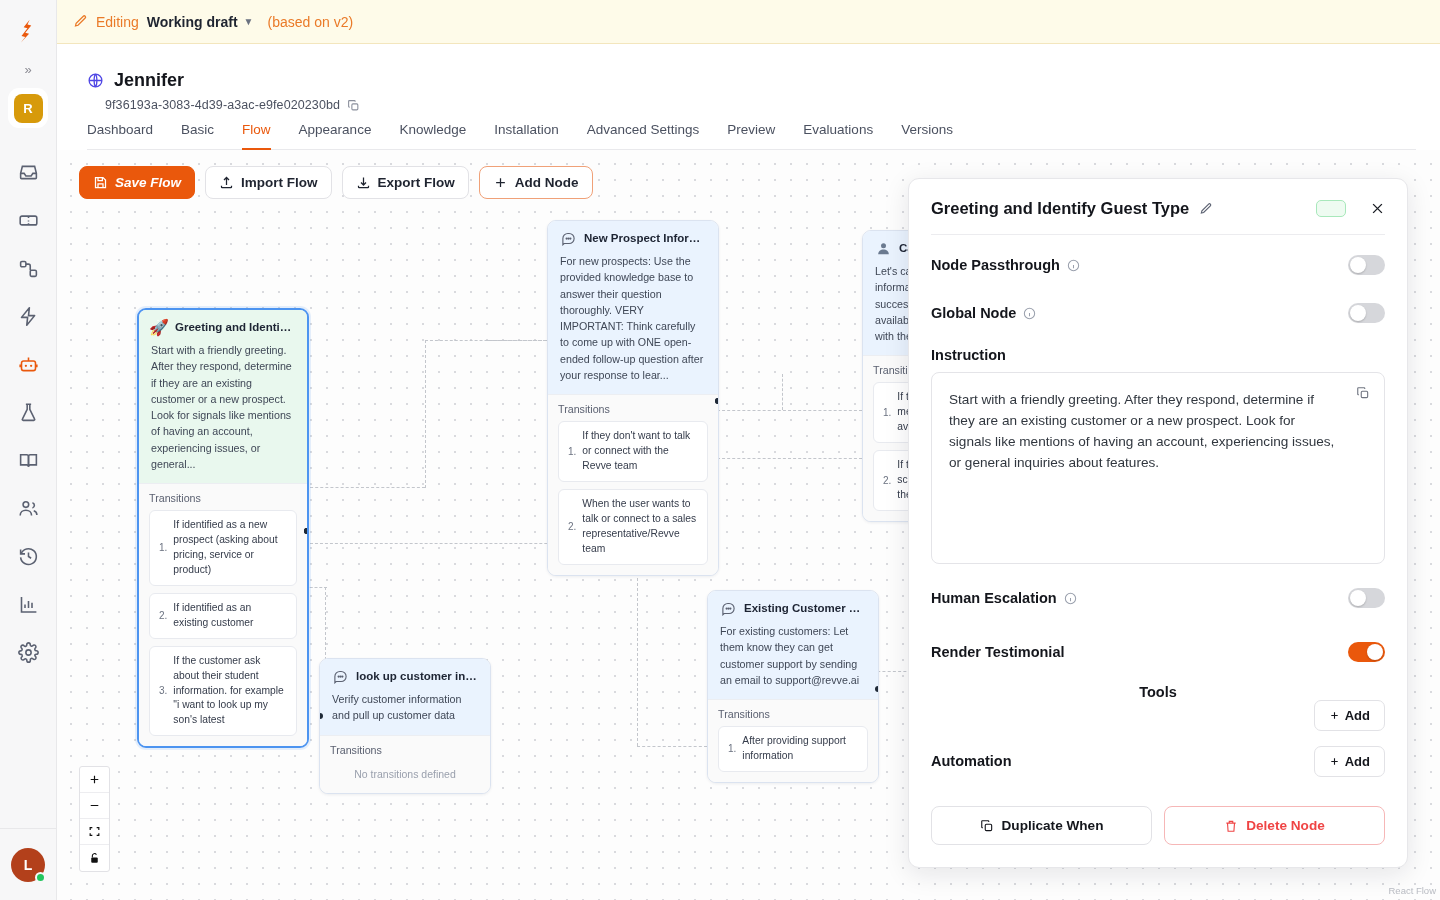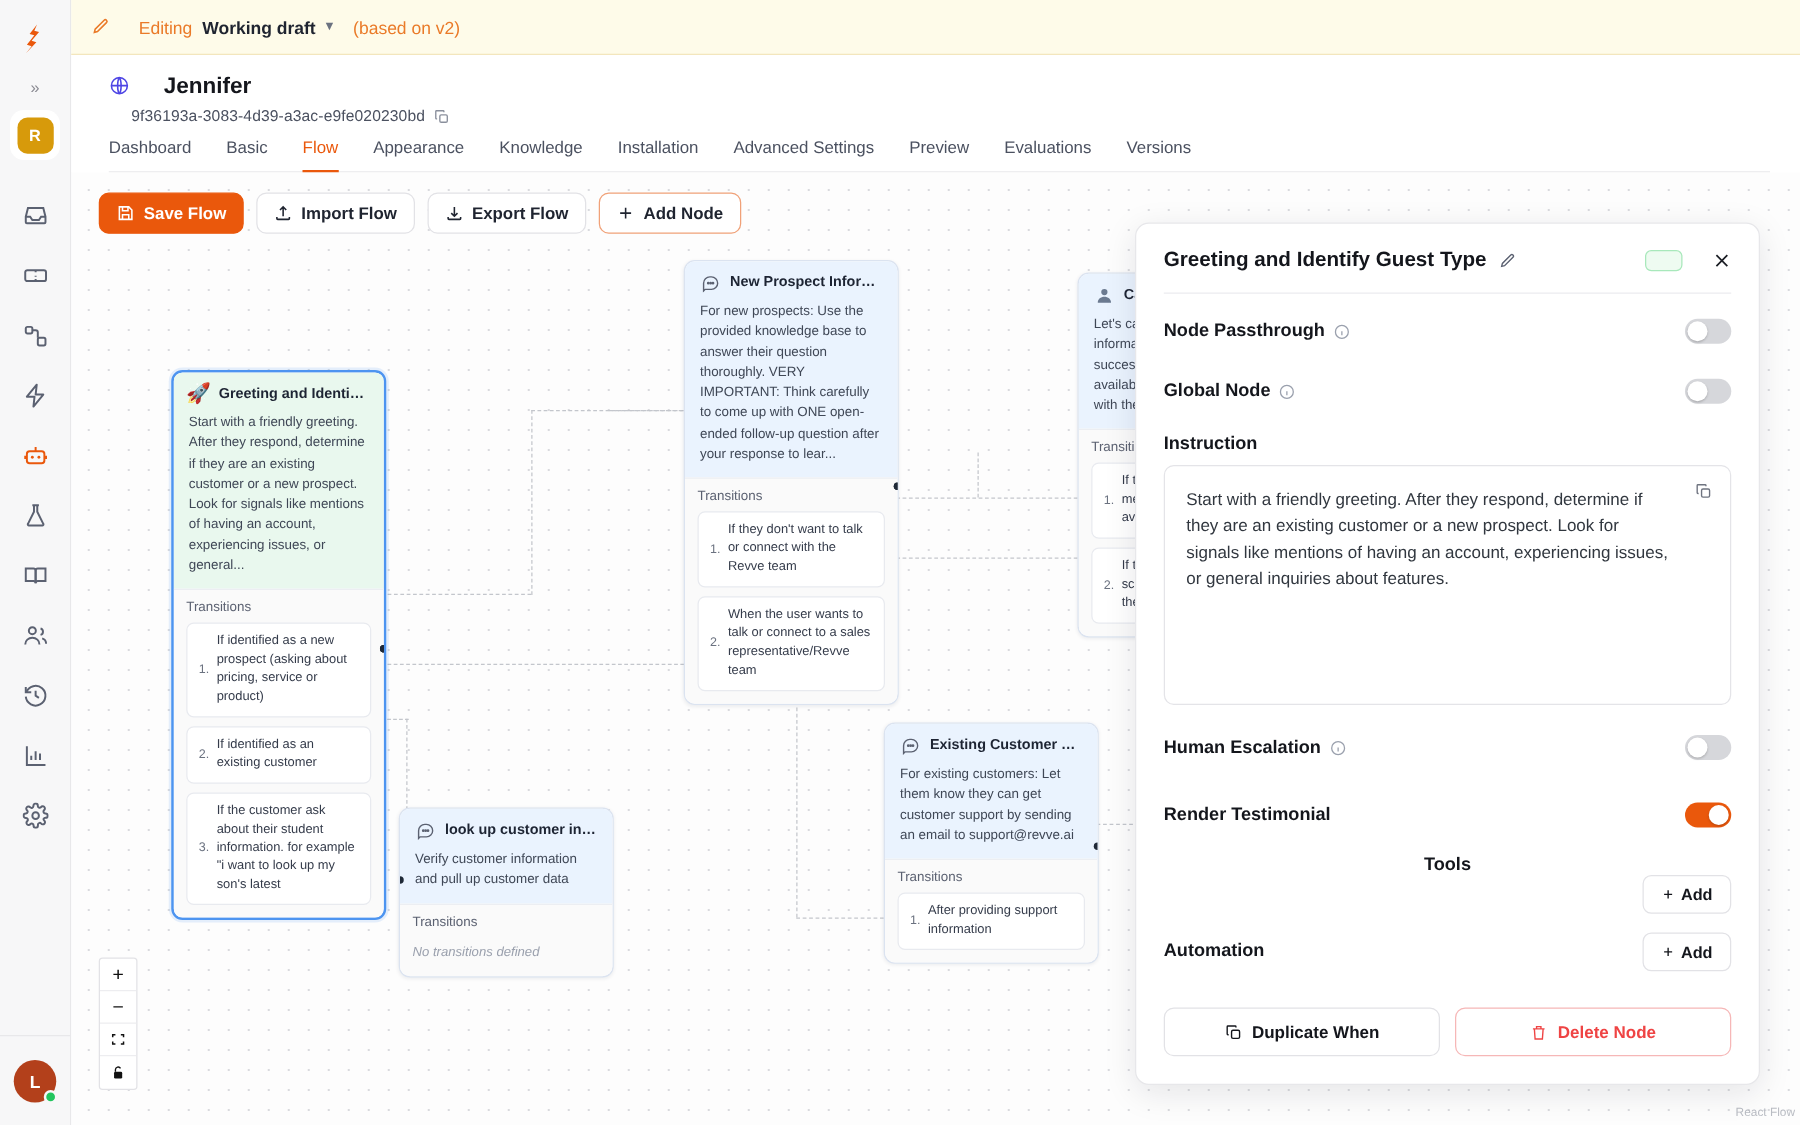--- a/index.html
+++ b/index.html
@@ -46,37 +46,37 @@
 
   
   .main { flex: 1; position: relative; height: 900px; display:flex; flex-direction:column; }
 
   .editbar {
     height: 44px; background:#fefbe9; border-bottom:1px solid #f3e6bd;
     display:flex; align-items:center; padding: 0 16px; gap: 8px; flex:0 0 44px;
   }
   .editbar .pencil { color:#ea7a28; display:flex; align-items:center; }
   .editbar .pencil svg { width:15px; height:15px; }
-  .lbl-editing { color:#ea7a28; font-size:14px;margin-left:15px; }
+  .lbl-editing { color:#ea7a28; font-size:14px; }
   .lbl-draft { color:#1f2430; font-size:14px; font-weight:700; }
   .chev { color:#6b7280; font-size:10px; margin-left:-2px; }
   .lbl-based { color:#ea7a28; font-size:14px; margin-left:6px; }
   .editbar-right { margin-left:auto; display:flex; align-items:center; gap:12px; }
   .lbl-lock { color:#ea7a28; font-size:13.5px; }
   .btn-stop {
     background:#fff; border:1px solid #d7d7dc; border-radius:7px;
     padding: 7px 14px; font-size:13.5px; font-weight:700; color:#1f2430; cursor:pointer;
   }
   .btn-publish {
     background:#ea580c; border:none; border-radius:7px;
     padding: 8px 19px; font-size:13.5px; font-weight:700; color:#fff; cursor:pointer;
   }
 
   .header { padding: 14px 24px 0 30px; background:#fff; flex: 0 0 auto; }
-  .title-row { display:flex; align-items:center; gap:27px; }
+  .title-row { display:flex; align-items:center; gap:10px;margin-top:12px; }
   .globe { color:#4f46e5; display:flex; }
   .globe svg { width:17px; height:17px; }
   .page-title { font-size:18px; font-weight:700; color:#14161c; }
   .uuid-row { display:flex; align-items:center; gap:7px; margin-top:7px; margin-left:18px; }
   .uuid { font-size:12.5px; color:#4b5160; letter-spacing:0.1px; }
   .copy-ic { color:#8a8f9c; display:flex; cursor:pointer; }
   .copy-ic svg { width:13px; height:13px; }
 
   .tabs { display:flex; gap:0; margin-top:4px; border-bottom:1px solid #e9e9ec; margin-left:0; }
   .tab { font-size:13.5px; color:#4b5160; padding: 6px 0 11px; margin-right: 28px; cursor:pointer;
@@ -91,42 +91,42 @@
     background-size: 16px 16px; background-position: 6px 6px;
     overflow:hidden;
   }
   .toolbar { position:absolute; left:22px; top:16px; display:flex; gap:10px; z-index: 6; }
   .tb {
     display:flex; align-items:center; gap:7px; background:#fff;
     border:1px solid #e2e2e6; border-radius:8px; padding: 8px 13px;
     font-size:13.5px; font-weight:700; color:#1f2430; cursor:pointer;
   }
   .tb svg { width:15px; height:15px; }
-  .tb.primary { background:#ea580c; border-color:#ea580c; color:#fff; }
+  .tb.primary { background:#ea580c; border-color:#ea580c; color:#fff;font-style:italic; }
   .tb.outline { border-color:#f0a178; color:#1f2430; }
 
   
   .node { position:absolute; background:#fff; border:1px solid #dbe3f0;
     border-radius:9px; box-shadow: 0 1px 3px rgba(20,30,60,.07); overflow:hidden; }
   .node-head { display:flex; align-items:center; gap:8px; padding: 9px 12px 7px; }
   .node-ic { width:16px; height:16px; display:flex; align-items:center; justify-content:center; flex:0 0 16px; }
   .node-ic svg { width:15px; height:15px; }
   .node-title { font-size:11.5px; font-weight:700; color:#1d2433; white-space:nowrap;
     overflow:hidden; text-overflow:ellipsis; }
   .node-body { padding: 0 12px 11px; font-size:10.7px; line-height:1.52; color:#3f4756; }
   .node-top { background:#eaf3fe; }
   .node-top-green { background:#e9f8ee; }
   .node-sec { background:#fafafa; border-top:1px solid #eceef2; padding: 8px 10px 10px; }
   .sec-label { font-size:10.7px; color:#5b6171; margin-bottom:6px; }
   .tr { display:flex; gap:6px; align-items:center; background:#fff; border:1px solid #e8eaef;
     border-radius:6px; padding: 7px 9px; margin-bottom:7px; }
   .tr:last-child { margin-bottom:0; }
   .tr-n { font-size:10px; color:#6b7280; flex:0 0 auto; }
   .tr-t { font-size:10.3px; line-height:1.45; color:#343b4a; }
-  .no-tr { font-size:10.5px; color:#9aa0ad; font-style:italic; padding: 6px 0 3px; }
+  .no-tr { font-size:10.5px; color:#9aa0ad; text-align:center; padding: 6px 0 3px; }
   .node.selected { border:2px solid #4d94f0; box-shadow: 0 0 0 2px rgba(77,148,240,.14); }
   .handle { position:absolute; width:6px; height:6px; border-radius:50%; background:#1f2937; }
 
   .edge { position:absolute; border-color:#c3c6cc; }
   .ed-h { border-top:1px dashed #c3c6cc; height:0; }
   .ed-v { border-left:1px dashed #c3c6cc; width:0; }
 
   .zoomctl { position:absolute; left:22px; bottom:28px; width:31px;
     background:#fff; border:1px solid #e2e2e6; border-radius:3px; overflow:hidden; z-index:5; }
   .zb { height:26px; display:flex; align-items:center; justify-content:center;

